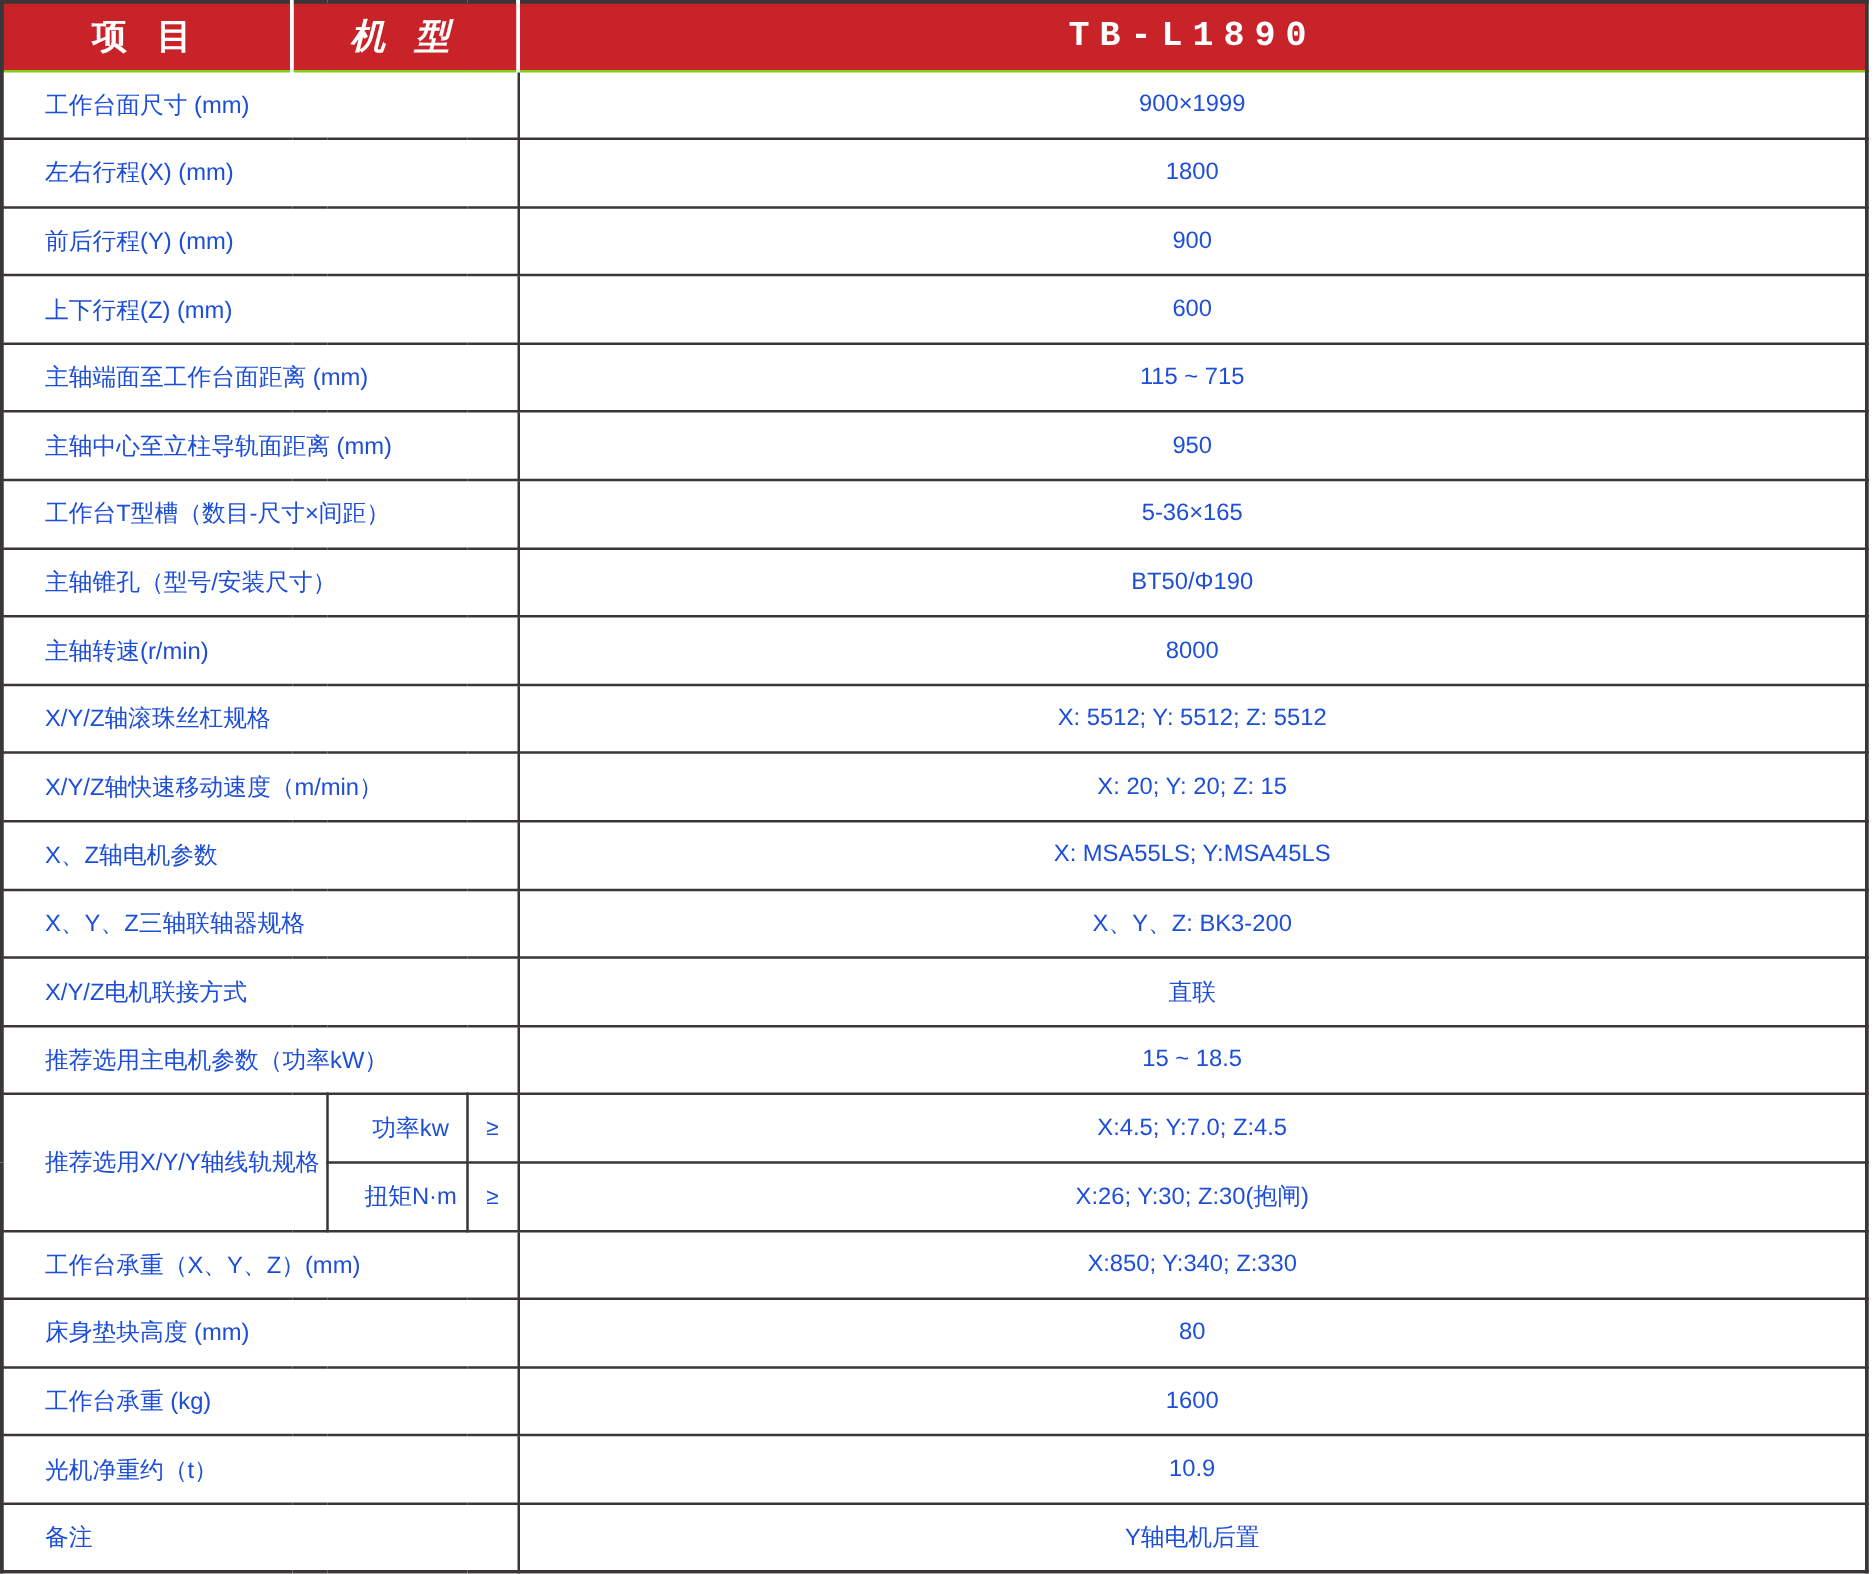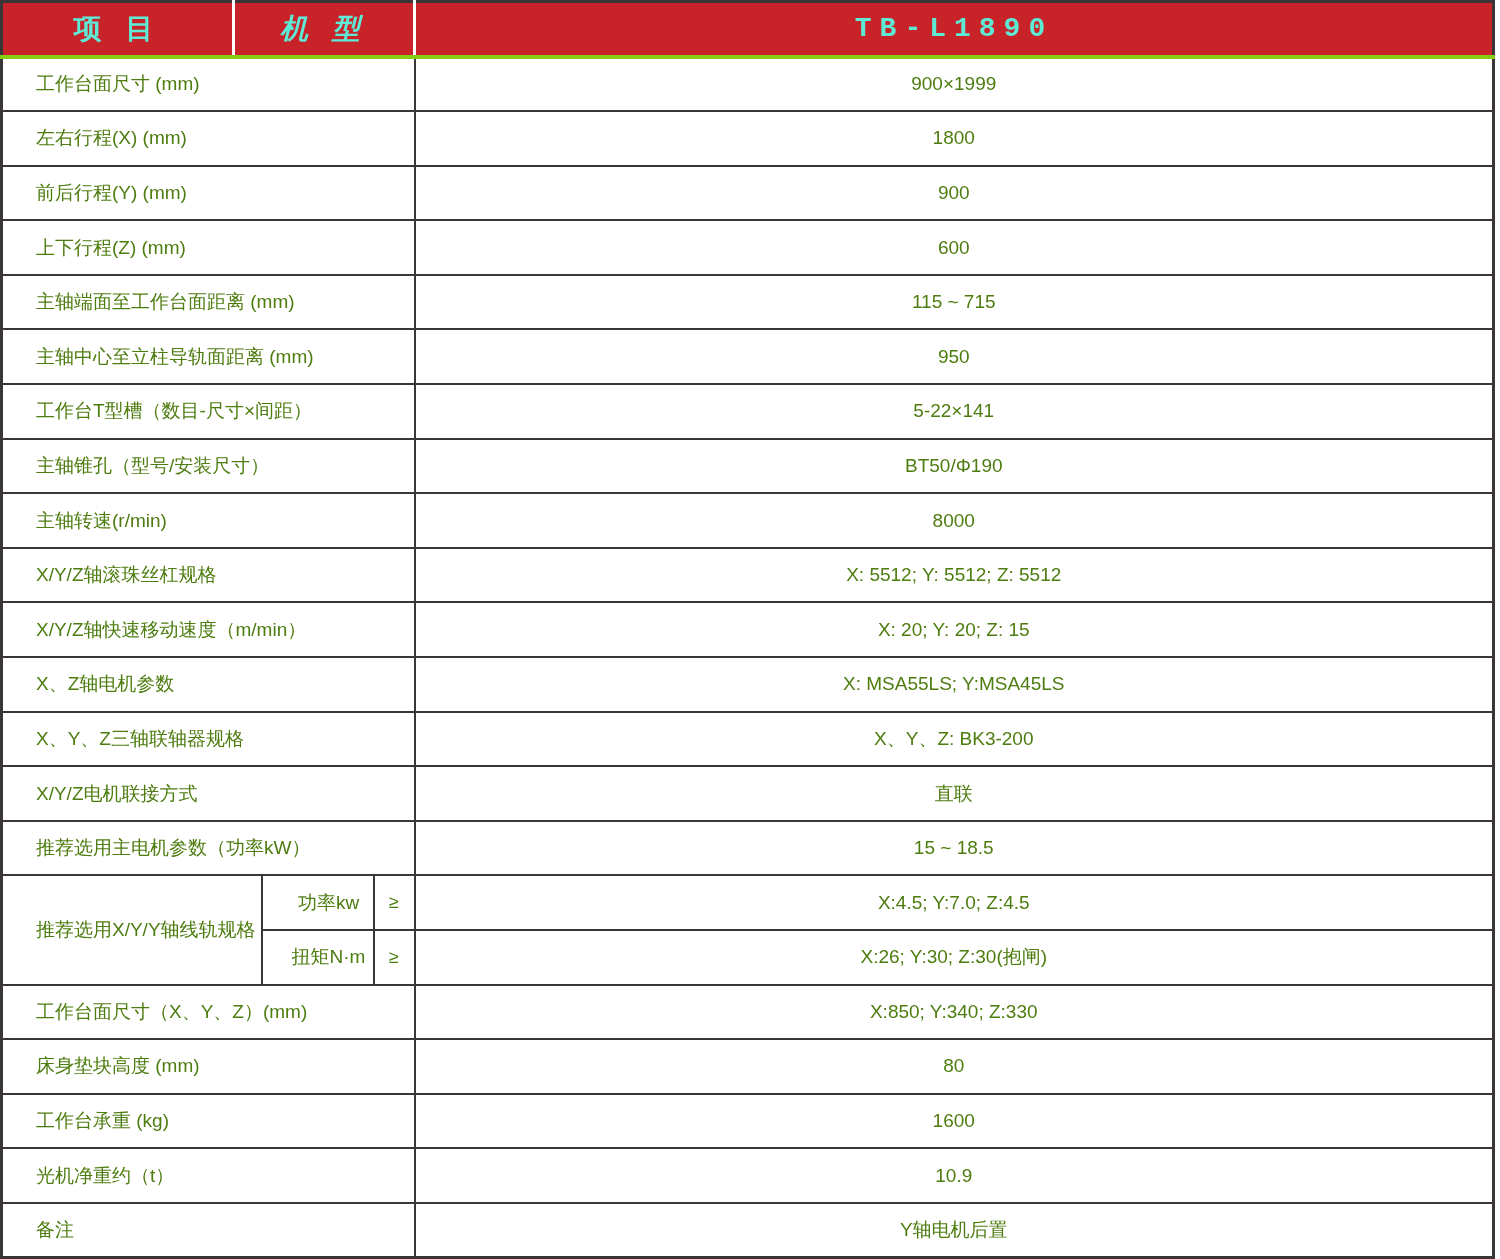--- a/index.html
+++ b/index.html
@@ -16,41 +16,41 @@
   }
   col.c1{width:232px;}
   col.c2{width:28px;}
   col.c3{width:112px;}
   col.c4{width:41px;}
   col.c5{width:auto;}
   th,td{box-sizing:border-box;}
   
   tr.hdr th{
     background:#c9232a;
-    color:#5eead4;
+    color:#ffffff;
     height:55px;
     font-size:28px;
     font-weight:bold;
     letter-spacing:8px;
     text-align:center;
     vertical-align:middle;
-    border-bottom:4px solid #84cc16;
+    border-bottom:2px solid #84cc16;
   }
   th.hdr-model-col{border-left:3px solid #ffffff;font-style:italic;}
   th.hdr-model-name{
     border-left:3px solid #ffffff;
     font-family:Liberation Mono, monospace;
     font-size:32px;
     letter-spacing:1px;
   }
   
   tbody td{
     border:2px solid #3a3637;
     height:54.6px;
-    color:#4d7c0f;
+    color:#1d4ed8;
     font-size:19px;
     vertical-align:middle;
     background:#ffffff;
   }
   td.lbl{
     text-align:left;
     padding-left:33px;
   }
   td.val{
     text-align:center;
@@ -104,21 +104,21 @@
       <tr>
         <td colspan="4" class="lbl">主轴端面至工作台面距离 (mm)</td>
         <td class="val">115 ~ 715</td>
       </tr>
       <tr>
         <td colspan="4" class="lbl">主轴中心至立柱导轨面距离 (mm)</td>
         <td class="val">950</td>
       </tr>
       <tr>
         <td colspan="4" class="lbl">工作台T型槽（数目-尺寸×间距）</td>
-        <td class="val">5-22×141</td>
+        <td class="val">5-36×165</td>
       </tr>
       <tr>
         <td colspan="4" class="lbl">主轴锥孔（型号/安装尺寸）</td>
         <td class="val">BT50/Φ190</td>
       </tr>
       <tr>
         <td colspan="4" class="lbl">主轴转速(r/min)</td>
         <td class="val">8000</td>
       </tr>
       <tr>
@@ -150,21 +150,21 @@
         <td class="sub">功率kw</td>
         <td class="op">≥</td>
         <td class="val">X:4.5; Y:7.0; Z:4.5</td>
       </tr>
       <tr>
         <td class="sub">扭矩N·m</td>
         <td class="op">≥</td>
         <td class="val">X:26; Y:30; Z:30(抱闸)</td>
       </tr>
       <tr>
-        <td colspan="4" class="lbl">工作台面尺寸（X、Y、Z）(mm)</td>
+        <td colspan="4" class="lbl">工作台承重（X、Y、Z）(mm)</td>
         <td class="val">X:850; Y:340; Z:330</td>
       </tr>
       <tr>
         <td colspan="4" class="lbl">床身垫块高度 (mm)</td>
         <td class="val">80</td>
       </tr>
       <tr>
         <td colspan="4" class="lbl">工作台承重 (kg)</td>
         <td class="val">1600</td>
       </tr>

